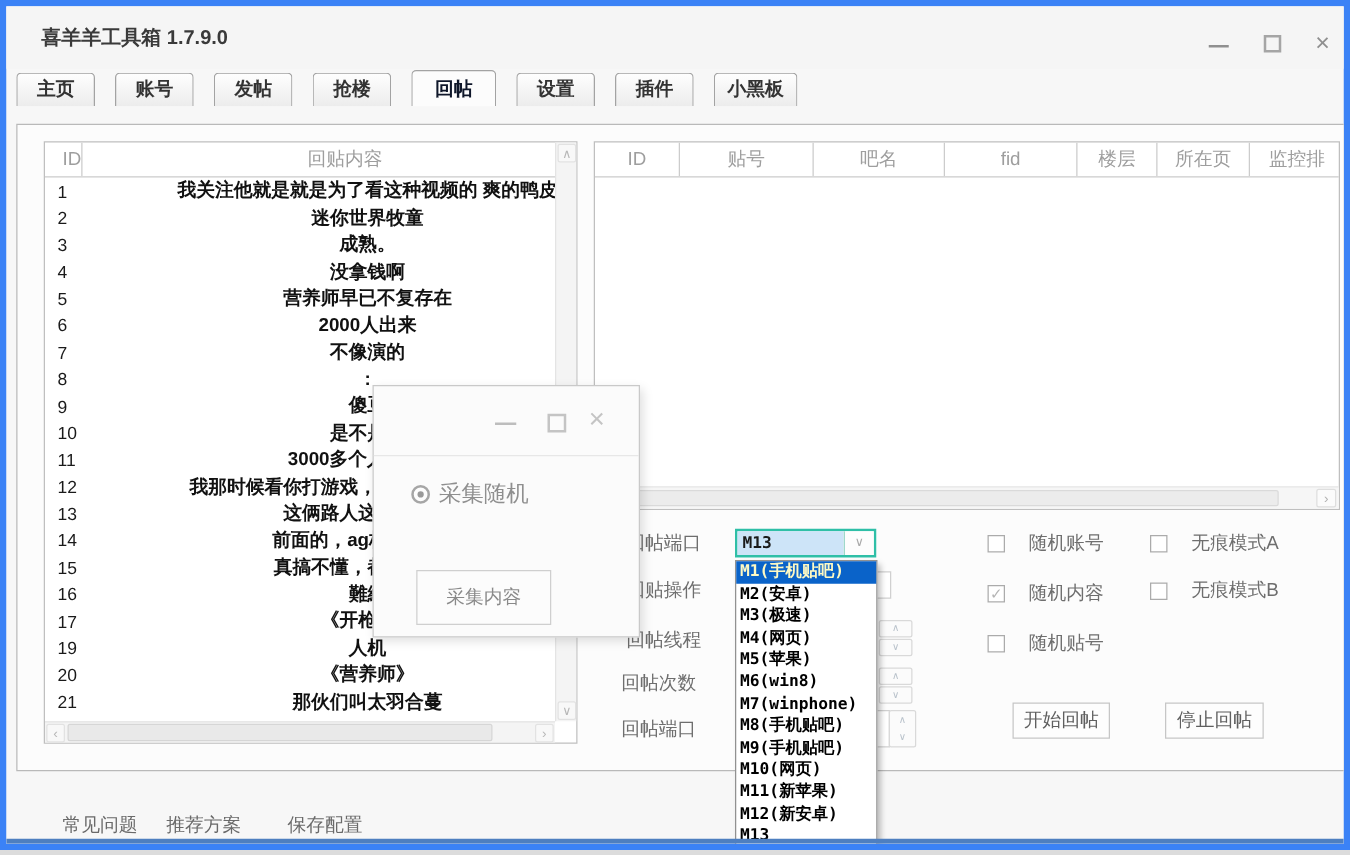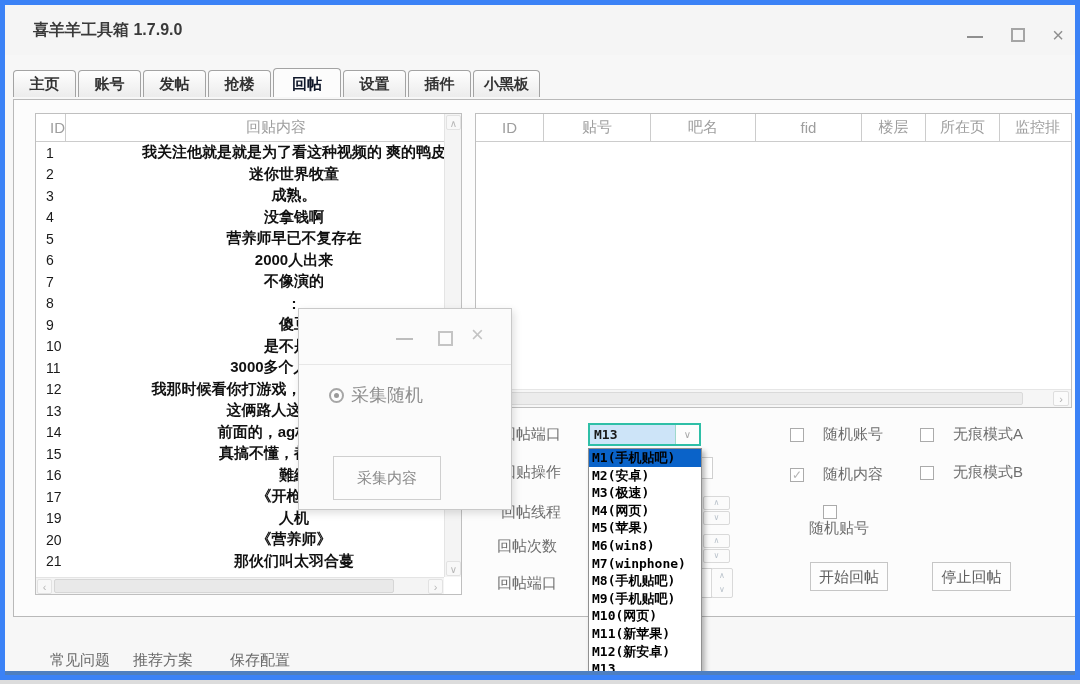--- a/index.html
+++ b/index.html
@@ -12,21 +12,21 @@
 
   
   .titlebar { position:absolute; left:0; top:0; width:100%; height:50px; background:#f5f5f5; }
   .app-title { position:absolute; left:28px; top:15px; font-size:16px; font-weight:bold; color:#3a3a3a; }
   .win-btn { position:absolute; top:18px; width:30px; height:24px; color:#8f8f8f; text-align:center; cursor:default; }
   .btn-min  { left:955px; } .btn-min .bar { position:absolute; left:7px; top:13px; width:16px; height:2px; background:#8f8f8f; }
   .btn-max  { left:998px; } .btn-max .box { position:absolute; left:8px; top:5px; width:14px; height:14px; border:2px solid #a5a5a5; }
   .btn-close{ left:1038px; font-size:20px; line-height:24px; color:#8f8f8f; }
 
   
-  .tabs { position:absolute; left:8px; top:64px; height:28px; display:flex; gap:2px; z-index:3;justify-content:center; }
+  .tabs { position:absolute; left:8px; top:52px; height:28px; display:flex; gap:16px; z-index:3;justify-content:center; }
   .tab { width:63px; height:27px; line-height:26px; text-align:center; font-size:15px; font-weight:bold; color:#333;
          background:linear-gradient(#fefefe,#ececec); border:1px solid #a3a3a3; border-bottom:none;
          border-radius:4px 4px 0 0; margin-top:1px; }
   .tab.wide { width:67px; }
   .tab.active { width:68px; height:29px; margin-top:-1px; background:#fcfcfc; color:#0f172a; line-height:30px; }
 
   
   .panel { position:absolute; left:8px; top:94px; width:1063px; height:518px; background:#fcfcfc;
            border:1px solid #b9b9b9; z-index:1; }
 
@@ -90,21 +90,21 @@
            border:2px solid #2fbfa7; display:flex; z-index:6; }
   .combo-text { flex:1; background:#cde4f8; font-family:"DejaVu Sans Mono", monospace; font-weight:bold;
                 font-size:13px; color:#1a1a1a; padding:2px 0 0 4px; }
   .combo-arrow { width:24px; border-left:1px solid #9ed8cb; color:#a9a9a9; font-size:10px; text-align:center; line-height:19px; background:#fdfdfd; }
 
   .ddlist { position:absolute; left:583px; top:443px; width:114px; height:229px; background:#fff;
             border:1px solid #919191; box-shadow:3px 3px 5px rgba(0,0,0,0.28); z-index:30;
             display:flex; flex-direction:column; }
   .dd-item { height:17.6px; flex-shrink:0; font-family:"DejaVu Sans Mono", monospace; font-weight:bold;
              font-size:13px; color:#000; padding-left:3px; line-height:17.6px; white-space:nowrap; overflow:hidden; }
-  .dd-item.selected { background:#0a63c9; color:#000000; }
+  .dd-item.selected { background:#0a63c9; color:#fef9c3; }
 
   .spin-pair { position:absolute; width:27px; z-index:5; }
   .spin-btn { width:27px; height:14px; background:#fbfbfb; border:1px solid #d9d9d9; border-radius:2px;
               color:#b9c2cb; font-size:8px; text-align:center; line-height:12px; margin-bottom:1px; }
   .updown { position:absolute; left:706px; top:563px; width:22px; height:30px; background:#fbfbfb;
             border:1px solid #d9d9d9; border-radius:2px; z-index:5; color:#b9c2cb; font-size:8px; text-align:center; line-height:14px; }
   .sliver { position:absolute; background:#fff; border:1px solid #d0d0d0; z-index:5; }
 
   .checkbox-row { position:absolute; display:flex; align-items:center; z-index:5; }
   .cbox { width:14px; height:14px; border:1px solid #ababab; background:#fff; position:relative;
@@ -288,21 +288,21 @@
   </div>
 
   <div class="checkbox-row" style="left:785px; top:420px;">
     <div class="cbox"></div>
     <div class="cbox-label">随机账号</div>
   </div>
   <div class="checkbox-row" style="left:785px; top:460px;">
     <div class="cbox">✓</div>
     <div class="cbox-label">随机内容</div>
   </div>
-  <div class="checkbox-row" style="left:785px; top:500px;flex-direction:column;">
+  <div class="checkbox-row" style="left:785px; top:500px;">
     <div class="cbox"></div>
     <div class="cbox-label">随机贴号</div>
   </div>
   <div class="checkbox-row" style="left:915px; top:420px;">
     <div class="cbox"></div>
     <div class="cbox-label">无痕模式A</div>
   </div>
   <div class="checkbox-row" style="left:915px; top:458px;">
     <div class="cbox"></div>
     <div class="cbox-label">无痕模式B</div>

